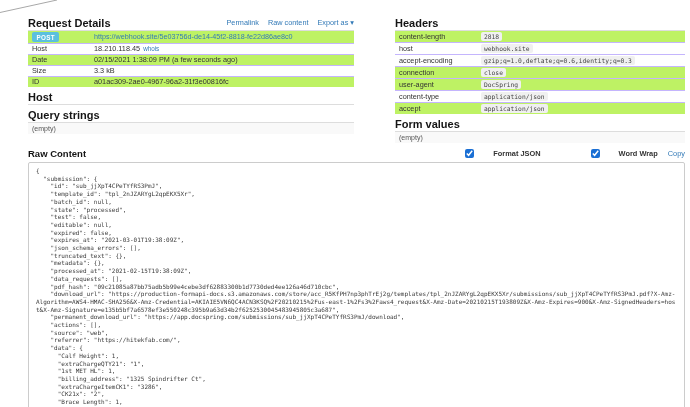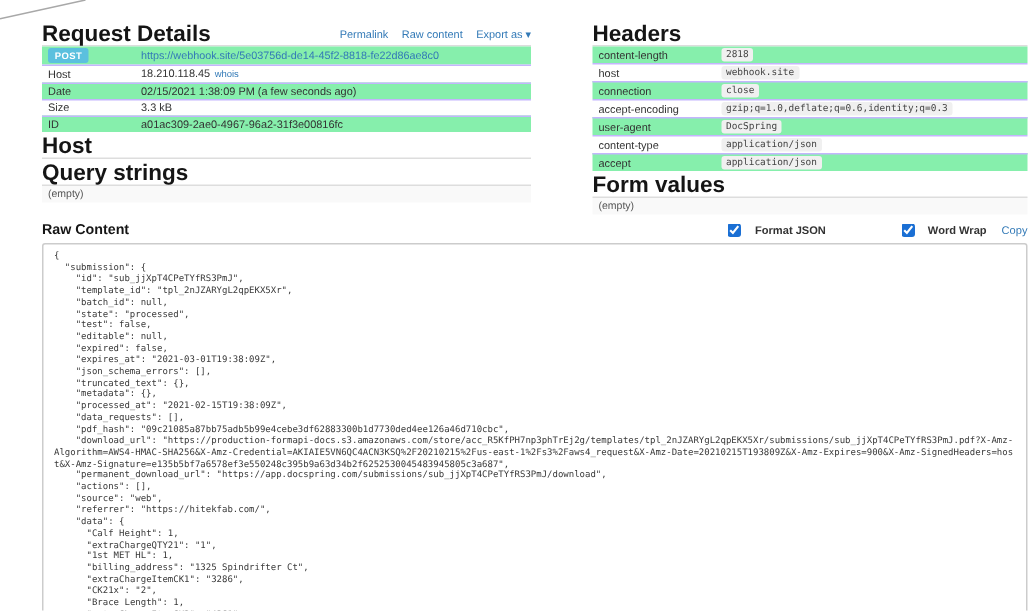--- a/index.html
+++ b/index.html
@@ -9,46 +9,46 @@
     font-family:"Liberation Sans","DejaVu Sans",sans-serif; color:#333;
   }
   .corner-artifact { position:absolute; top:0; left:0; width:60px; height:14px; }
   .page { padding:18px 5px 0 28px; }
   .columns { display:flex; gap:9px; }
   .col-left { width:326px; flex:none; }
   .col-right { flex:1; min-width:0;margin-left:32px; }
 
   .sec-head { display:flex; justify-content:space-between; align-items:flex-end;
               padding-bottom:2px; border-bottom:1px solid #ddd; }
-  .sec-head h2 { font-size:15px; line-height:10px; font-weight:bold; color:#151515; }
+  .sec-head h2 { font-size:11px; line-height:10px; font-weight:bold; color:#151515; }
   .head-links { display:flex; gap:9px; align-items:flex-end; }
   .head-links a { font-size:7.3px; line-height:10px; color:#337ab7; text-decoration:none; cursor:pointer; }
 
   .row { display:flex; align-items:center; padding:1px 4px; min-height:10px;
          font-size:7.3px; line-height:8px; }
   .row + .row { border-top:1px solid #c4b5fd; }
-  .row.striped { background:#86efac; }
+  .row.striped { background:#bef264; }
   .lbl-l { width:62px; flex:none; color:#333; }
   .lbl-r { width:82px; flex:none; color:#333; }
   .val { flex:1; min-width:0; word-break:break-all; }
 
   .badge-post { display:inline-block; background:#5bc0de; color:#fff; font-size:6.3px;
                 font-weight:bold; letter-spacing:.3px; padding:1.5px 4.5px; border-radius:2px; line-height:7px; }
   a.url { color:#337ab7; text-decoration:none; font-size:7.2px; cursor:pointer; }
   a.mini { color:#337ab7; text-decoration:none; font-size:6.3px; margin-left:3px; cursor:pointer; }
   .code { display:inline-block; font-family:"DejaVu Sans Mono","Liberation Mono",monospace;
           font-size:6.3px; background:#f0f0f0; border-radius:2px; padding:1px 3px;
           line-height:7px; color:#444; }
   .mt { margin-top:5px; }
   .empty-row { font-size:7px; color:#555; padding:2px 4px; background:#f9f9f9; min-height:10px; }
 
   .raw-head { display:flex; justify-content:space-between; align-items:center; margin-top:5px; }
   .raw-head h2 { font-size:9.5px; font-weight:bold; color:#151515; }
   .controls { display:flex; align-items:center; gap:10px; }
-  .controls label { display:flex; align-items:flex-end; gap:9px; font-size:7.4px;
+  .controls label { display:flex; align-items:flex-end; gap:19px; font-size:7.4px;
                     font-weight:bold; color:#333; cursor:pointer;padding-left:40px; }
   .controls input { width:9px; height:9px; margin:0; accent-color:#1a6fd4; cursor:pointer; }
   .controls a { font-size:7.4px; color:#337ab7; text-decoration:none; cursor:pointer; }
 
   .raw-box { margin-top:3px; border:1px solid #ccc; border-radius:2px; background:#fff;
              height:260px; overflow:hidden; padding:4px 7px; }
   .raw-box pre { font-family:"DejaVu Sans Mono","Liberation Mono",monospace;
                  font-size:6px; line-height:7.7px; white-space:pre-wrap;
                  word-break:break-all; color:#3a3a3a; }
 </style>
@@ -114,27 +114,27 @@
       </div>
       <div>
         <div class="row striped">
           <div class="lbl-r">content-length</div>
           <div class="val"><span class="code">2818</span></div>
         </div>
         <div class="row">
           <div class="lbl-r">host</div>
           <div class="val"><span class="code">webhook.site</span></div>
         </div>
+        <div class="row">
+          <div class="lbl-r">accept-encoding</div>
+          <div class="val"><span class="code">gzip;q=1.0,deflate;q=0.6,identity;q=0.3</span></div>
+        </div>
         <div class="row striped">
           <div class="lbl-r">connection</div>
           <div class="val"><span class="code">close</span></div>
-        </div>
-        <div class="row">
-          <div class="lbl-r">accept-encoding</div>
-          <div class="val"><span class="code">gzip;q=1.0,deflate;q=0.6,identity;q=0.3</span></div>
         </div>
         <div class="row striped">
           <div class="lbl-r">user-agent</div>
           <div class="val"><span class="code">DocSpring</span></div>
         </div>
         <div class="row">
           <div class="lbl-r">content-type</div>
           <div class="val"><span class="code">application/json</span></div>
         </div>
         <div class="row striped">

